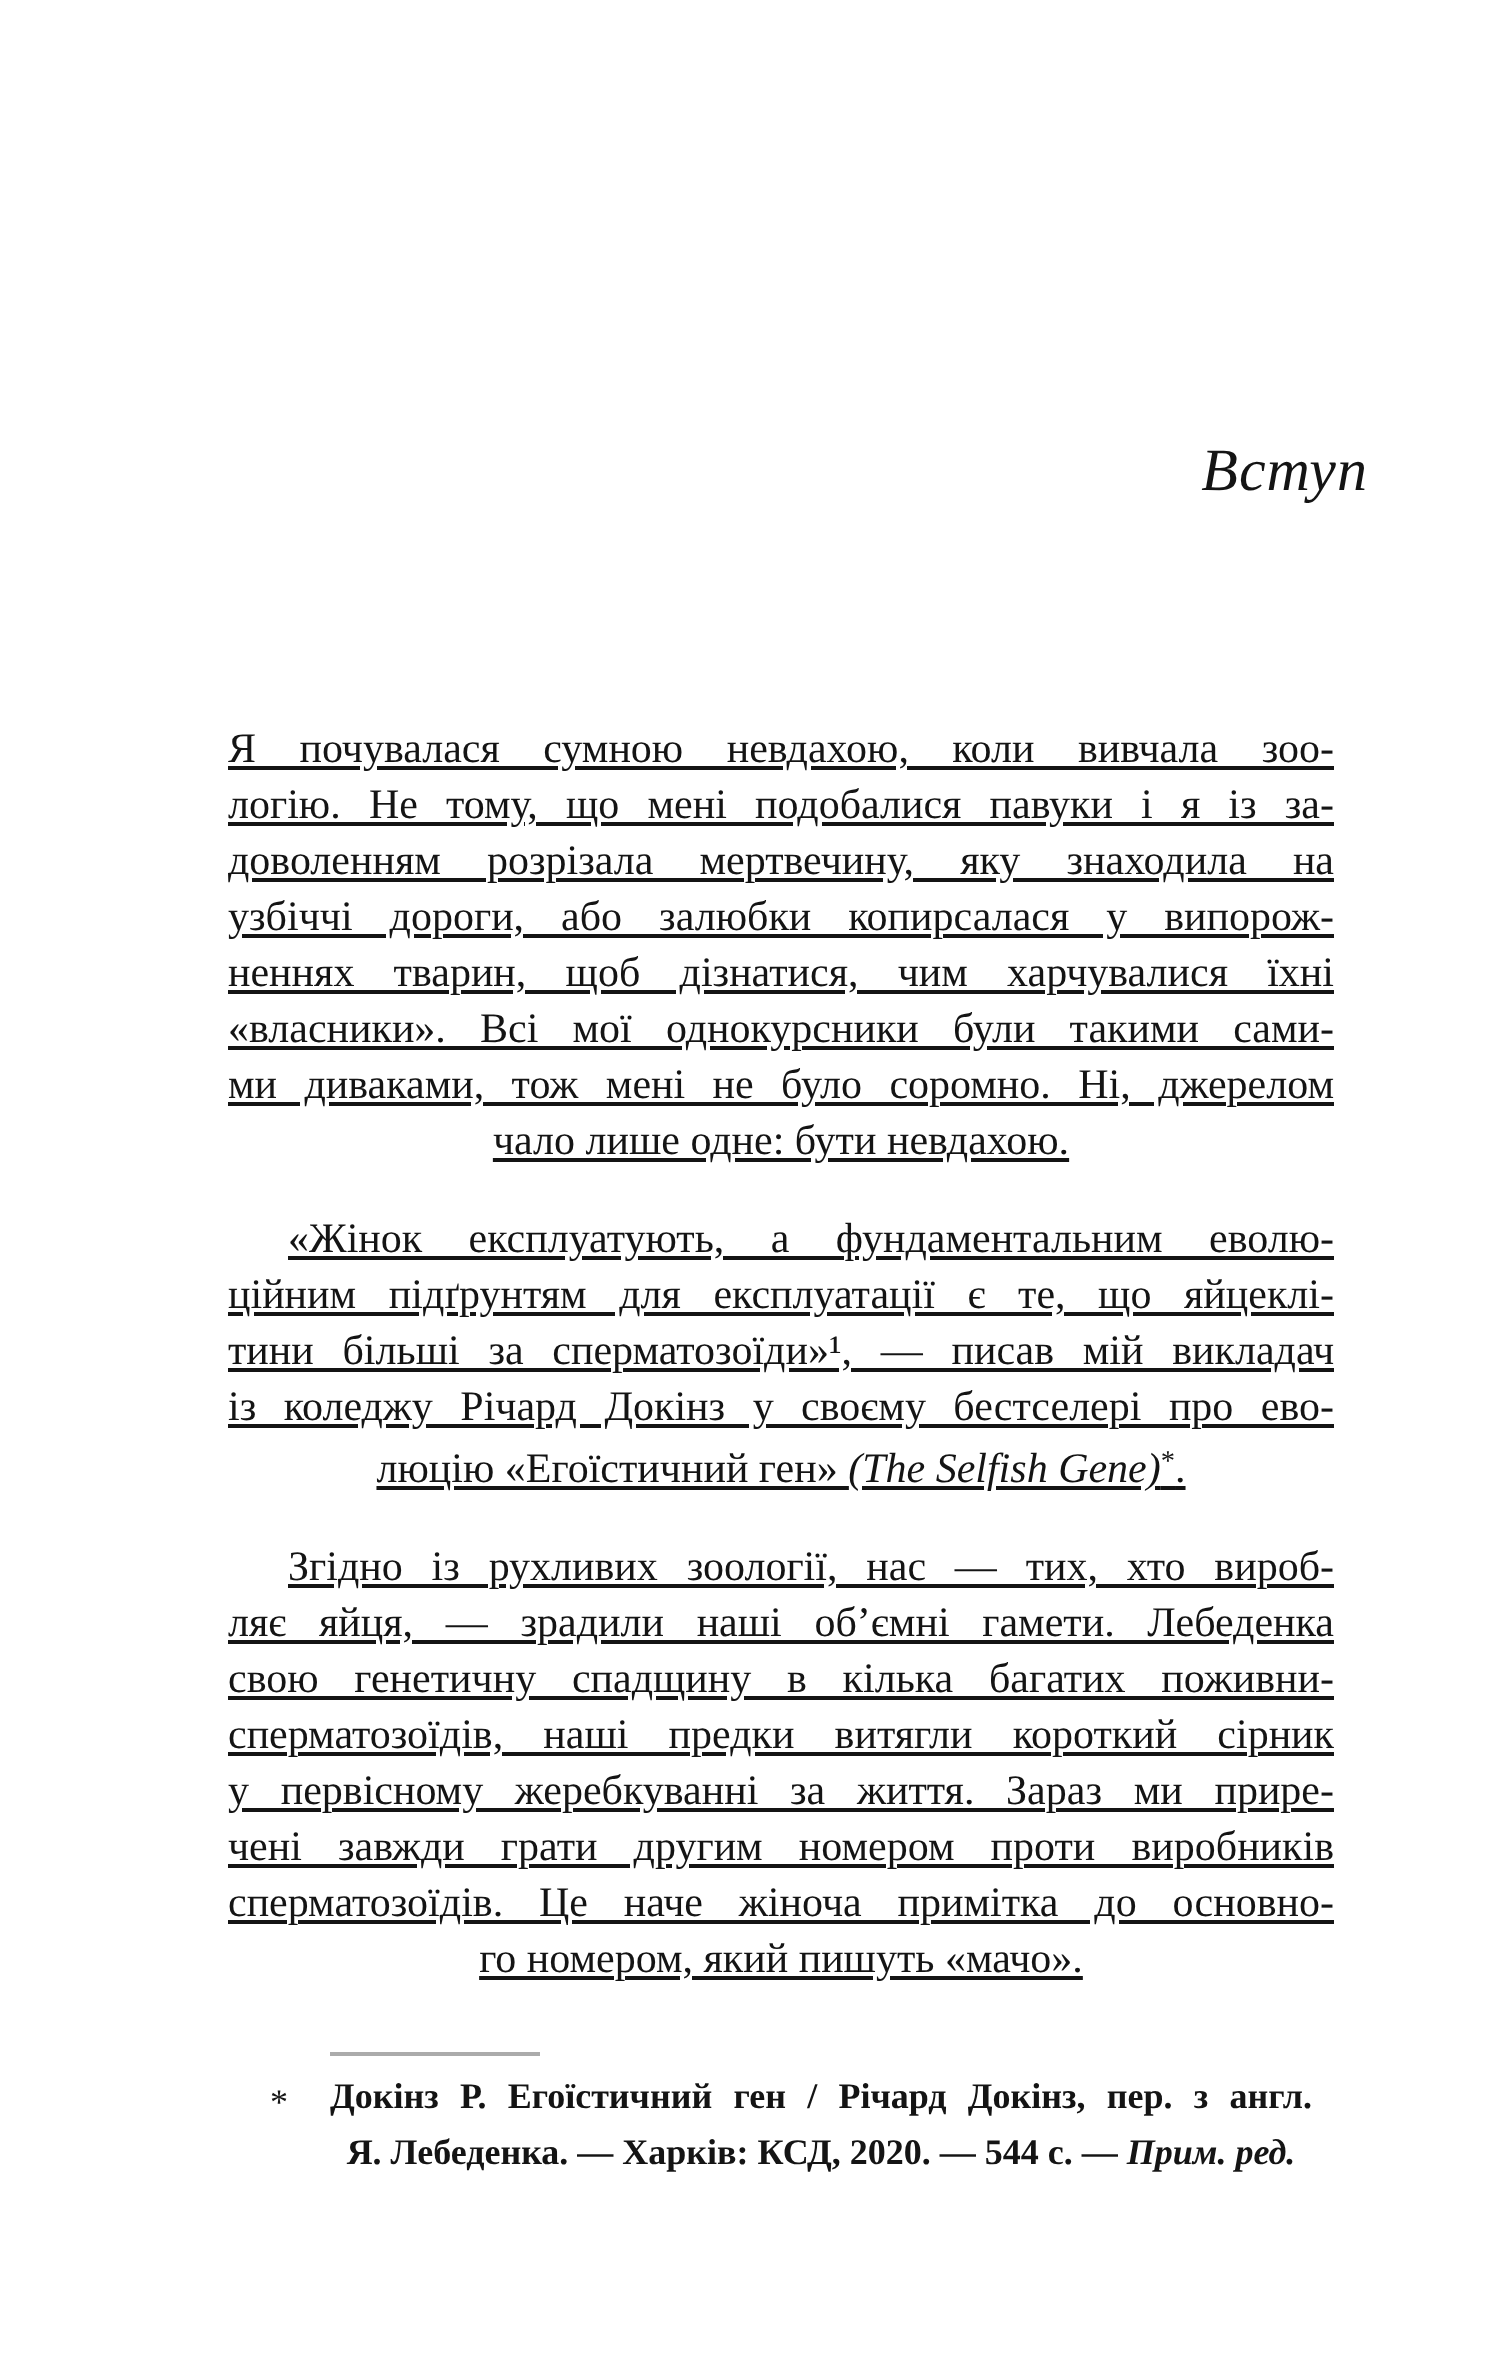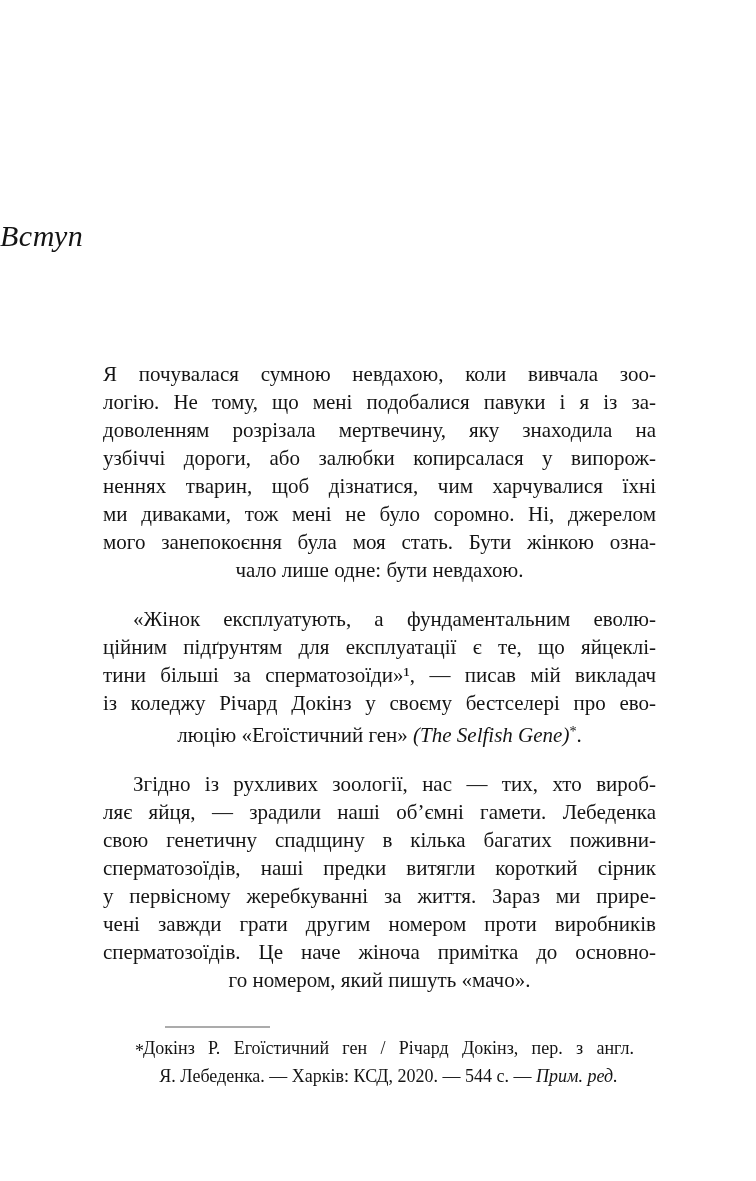--- a/index.html
+++ b/index.html
@@ -14,34 +14,35 @@
     background: var(--paper, #ffffff);
     color: var(--ink, #141414);
     font-family: "Liberation Serif", "DejaVu Serif", serif;
     overflow: hidden;
   }
   .chapter-title {
     position: absolute;
     top: 218px;
     left: 0;
     width: 684px;
-    text-align: left;
+    text-align: right;
     font-style: italic;
     font-size: 30px;
     line-height: 36px;
     font-weight: 400;
     letter-spacing: 0.5px;
   }
   .body-text {
     position: absolute;
     top: 360px;
-    left: 103px;
+    left: 114px;
     width: 553px;
     font-size: 21px;
     line-height: 28px;
+    text-decoration: underline;
   }
   .line {
     min-height: 28px;
     white-space: normal;
     text-align: center;
   }
   
   .jline {
     text-align: justify;
     text-align-last: justify;
@@ -70,40 +71,41 @@
     height: 0;
     border-top: 2px solid var(--rule, #ababab);
     margin: 0 0 7px 62px;
   }
   .fn-marker {
     position: absolute;
     left: 32px;
     top: 12px;
   }
   .fn-text {
-    margin-left: 40px;
+    margin-left: 62px;
     width: 491px;
+    font-weight: bold;
   }
 </style>
 </head>
 <body>
 
 <div class="page" style="--ink: #141414; --paper: #ffffff; --rule: #ababab;">
 
   <div class="chapter-title">Вступ</div>
 
   <div class="body-text">
       <div class="para">
         <div class="line jline"><span>Я почувалася сумною невдахою, коли вивчала зоо-</span></div>
         <div class="line jline"><span>логію. Не тому, що мені подобалися павуки і я із за-</span></div>
         <div class="line jline"><span>доволенням розрізала мертвечину, яку знаходила на</span></div>
         <div class="line jline"><span>узбіччі дороги, або залюбки копирсалася у випорож-</span></div>
         <div class="line jline"><span>неннях тварин, щоб дізнатися, чим харчувалися їхні</span></div>
+        <div class="line jline"><span>«власники». Всі мої однокурсники були такими сами-</span></div>
         <div class="line jline"><span>ми диваками, тож мені не було соромно. Ні, джерелом</span></div>
-        <div class="line jline"><span>мого занепокоєння була моя стать. Бути жінкою озна-</span></div>
         <div class="line"><span>чало лише одне: бути невдахою.</span></div>
       </div>
       <div class="para">
         <div class="line jline indent"><span>«Жінок експлуатують, а фундаментальним еволю-</span></div>
         <div class="line jline"><span>ційним підґрунтям для експлуатації є те, що яйцеклі-</span></div>
         <div class="line jline"><span>тини більші за сперматозоїди»¹, — писав мій викладач</span></div>
         <div class="line jline"><span>із коледжу Річард Докінз у своєму бестселері про ево-</span></div>
         <div class="line"><span>люцію «Егоїстичний ген» </span><span class="it">(The Selfish Gene)</span><span class="sup">*</span><span>.</span></div>
       </div>
       <div class="para">

